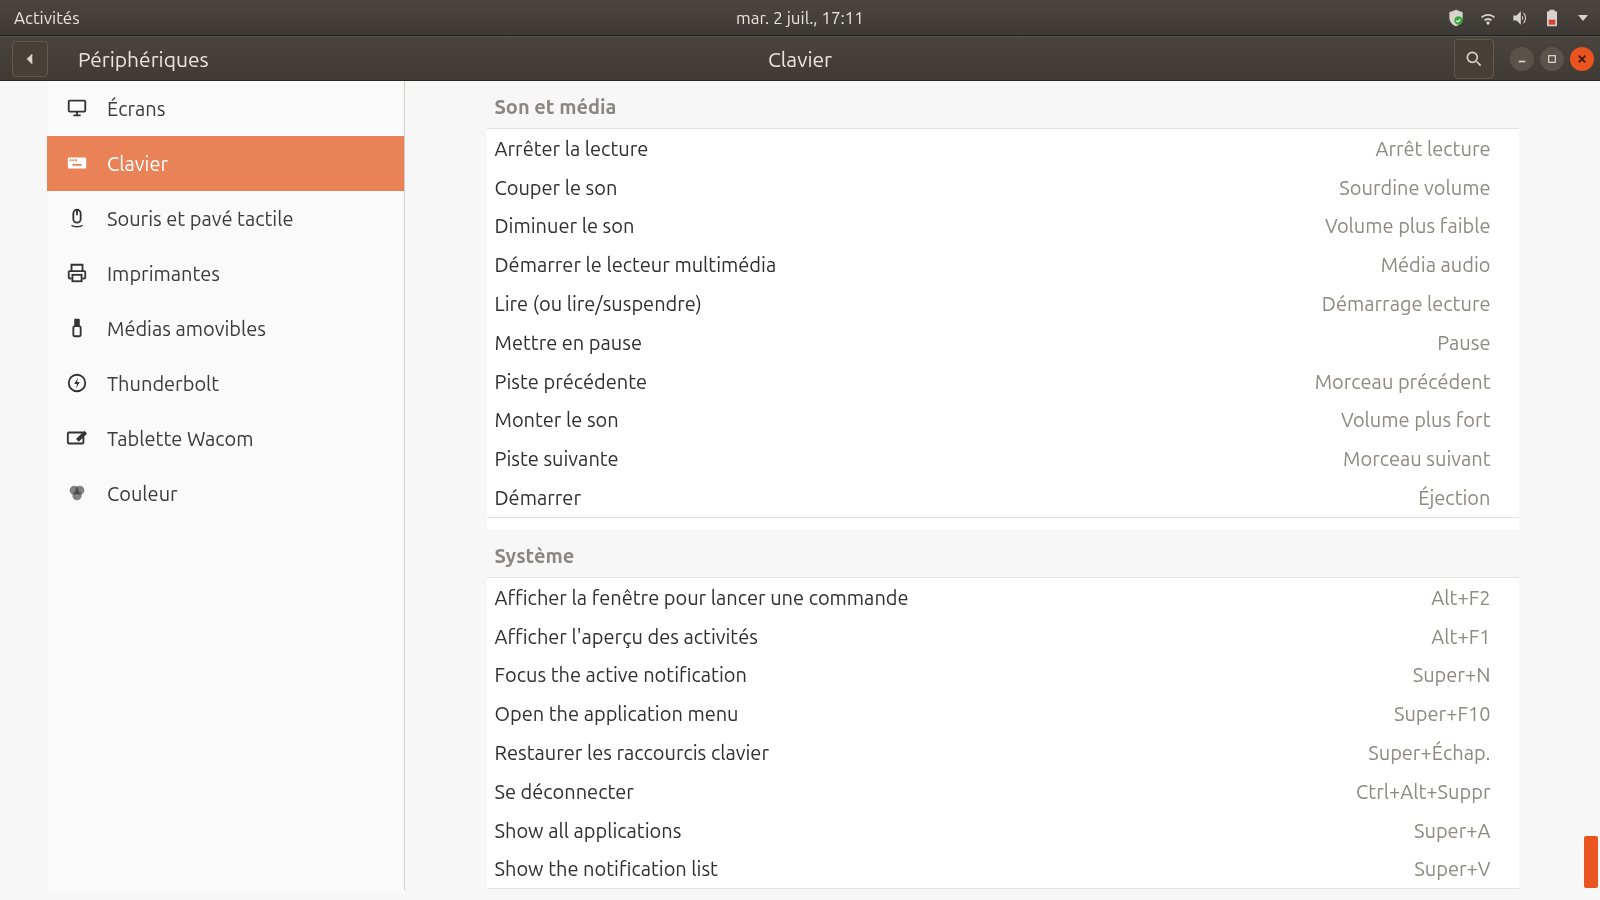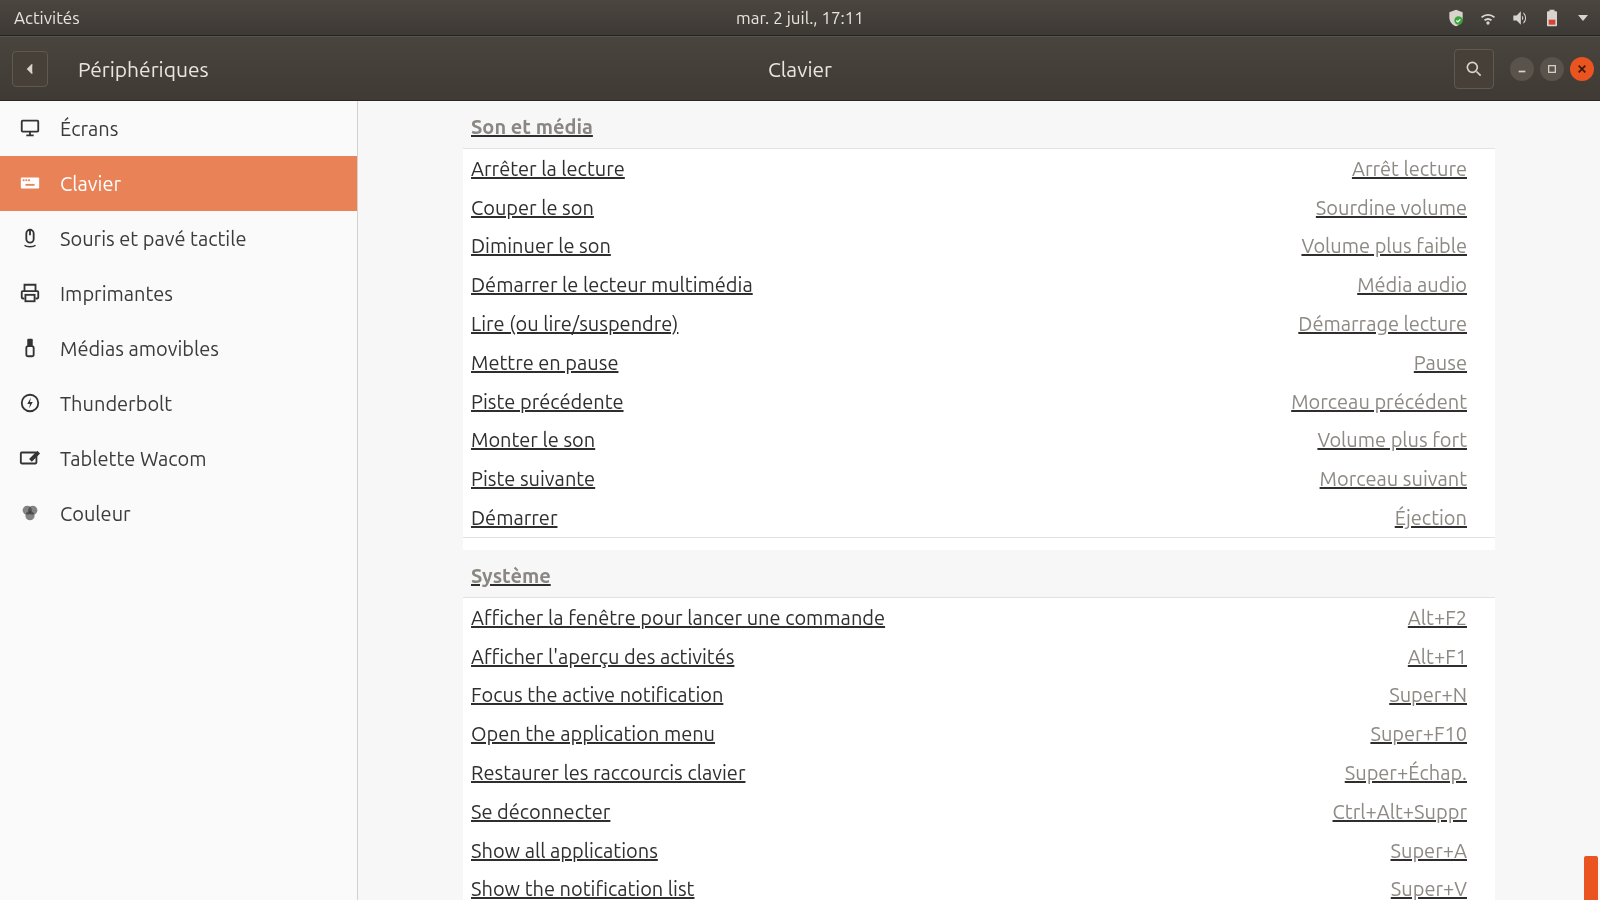--- a/index.html
+++ b/index.html
@@ -40,21 +40,21 @@
 .tri-down {
   width: 0; height: 0;
   border-left: 5px solid transparent;
   border-right: 5px solid transparent;
   border-top: 6px solid #d7d3cd;
   display: inline-block;
   margin-left: 4px;
 }
 
 .titlebar {
-  height: 65px;
+  height: 45px;
   background: linear-gradient(to bottom, #4a443e, #3f3a34);
   border-top: 1px solid #5a544d;
   border-bottom: 1px solid #2a2622;
   display: flex;
   align-items: center;
   color: #eae6df;
   font-size: 21px;
   position: relative;
 }
 .back-btn {
@@ -101,20 +101,21 @@
   cursor: pointer;
   background: #5a534b;
   color: #d8d4cd;
   font-size: 13px;
 }
 .winctl.close { background: #e95420; color: #3a1808; }
 
 .app-body {
   display: flex;
   height: calc(900px - 36px - 55px);
+  padding-left: 47px;
 }
 .sidebar {
   width: 358px;
   background: #fafafa;
   border-right: 1px solid #d4d0cb;
   overflow-y: auto;
 }
 .sb-item {
   height: 55px;
   display: flex;
@@ -136,21 +137,20 @@
 .content {
   flex: 1;
   background: #f7f7f7;
   display: flex;
   justify-content: center;
   overflow-y: auto;
   position: relative;
 }
 .panel-wrap {
   width: 1032px;
-  text-decoration: underline;
 }
 .section-header {
   padding: 14px 8px 10px 8px;
   font-size: 20px;
   font-weight: 600;
   color: #8a8782;
 }
 .rows {
   background: #fff;
   border-top: 1px solid #e5e1dc;

